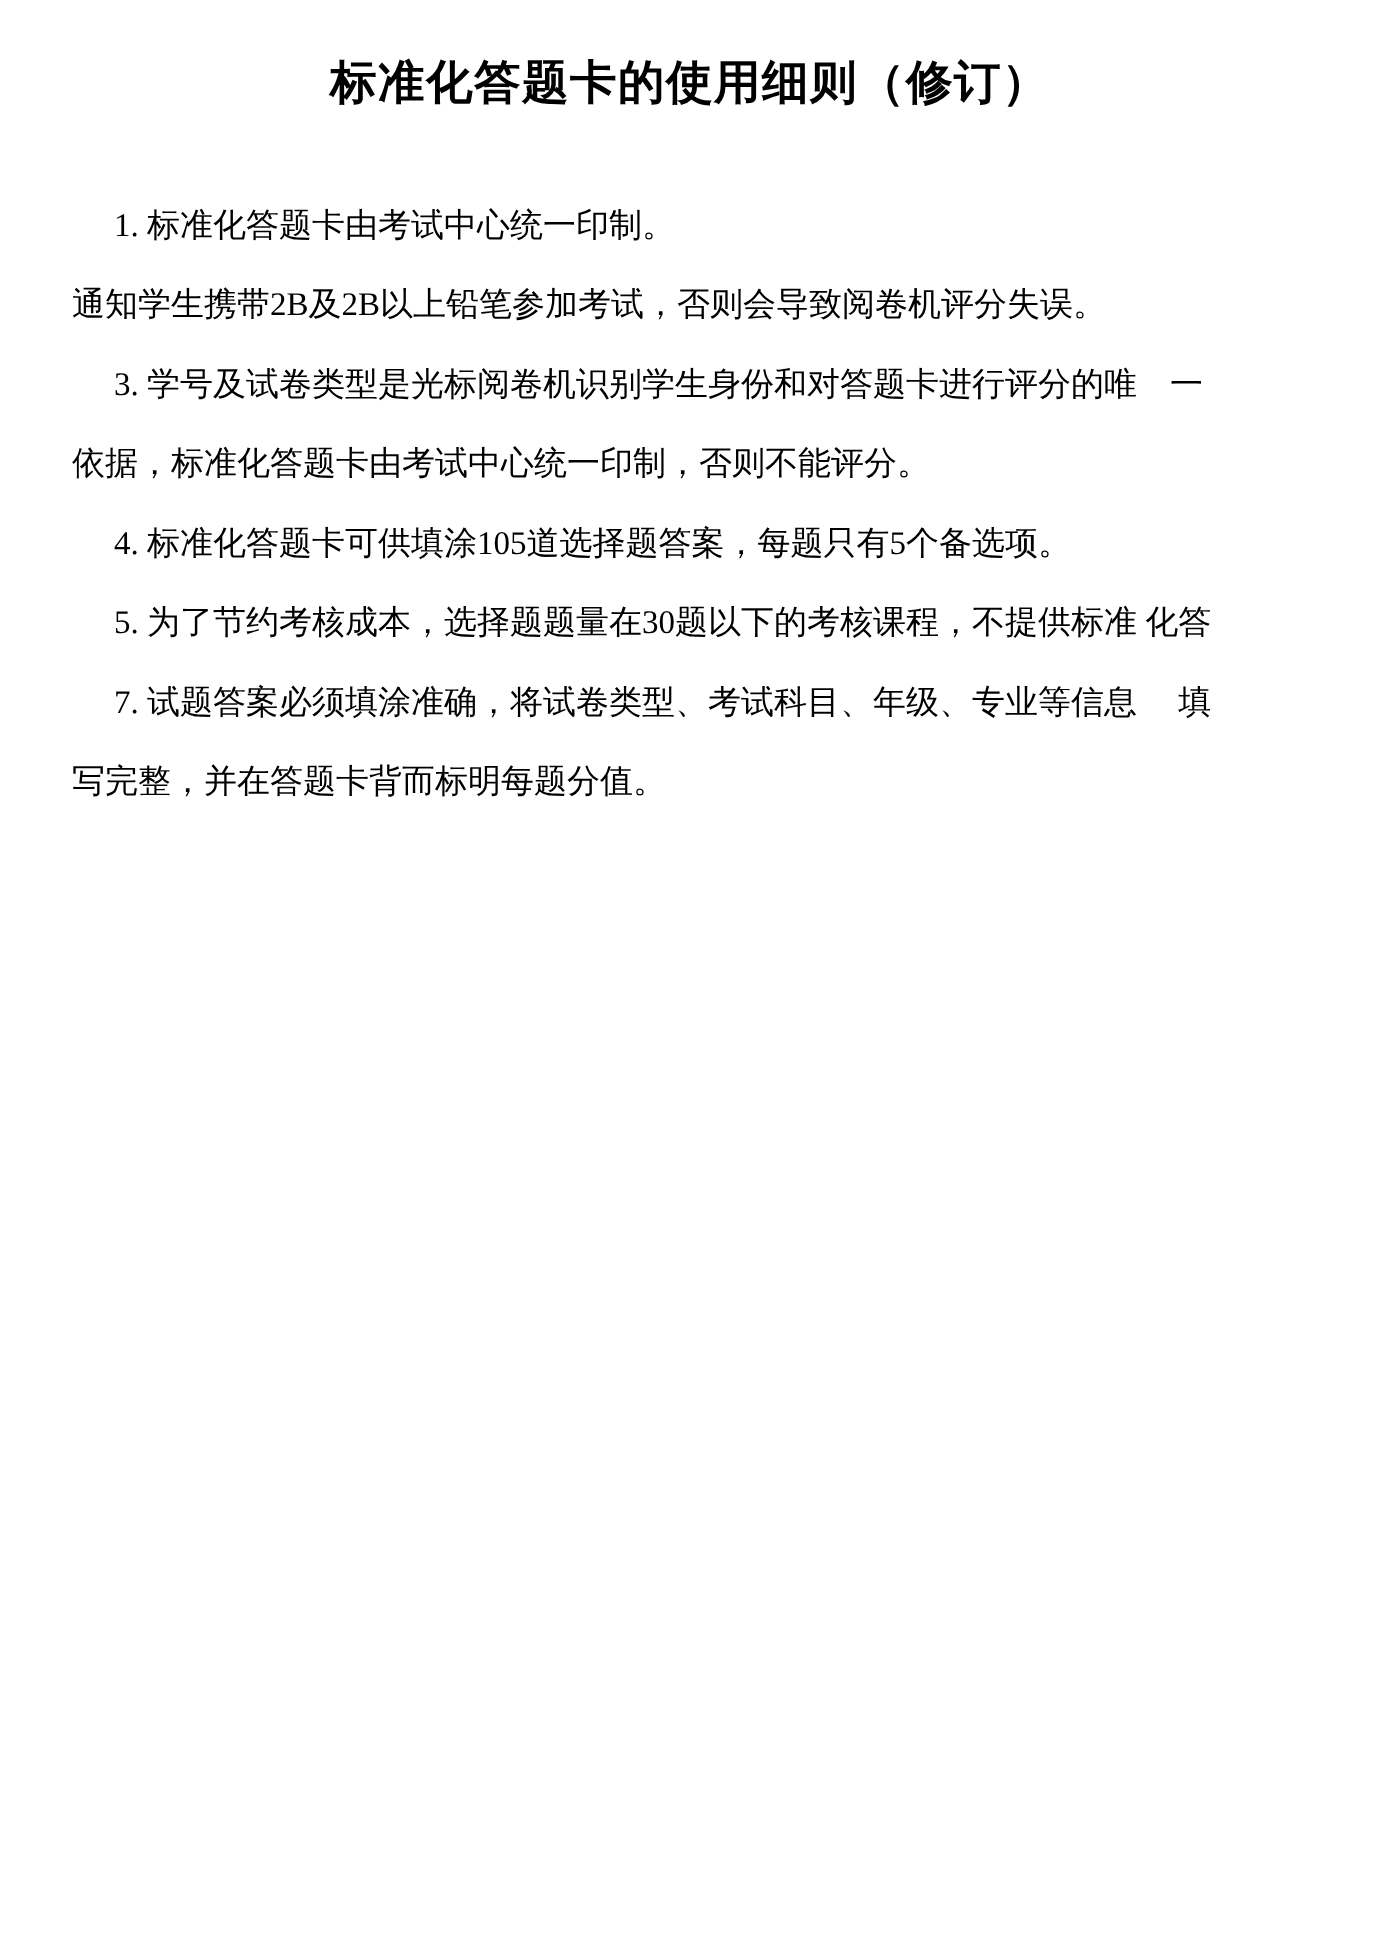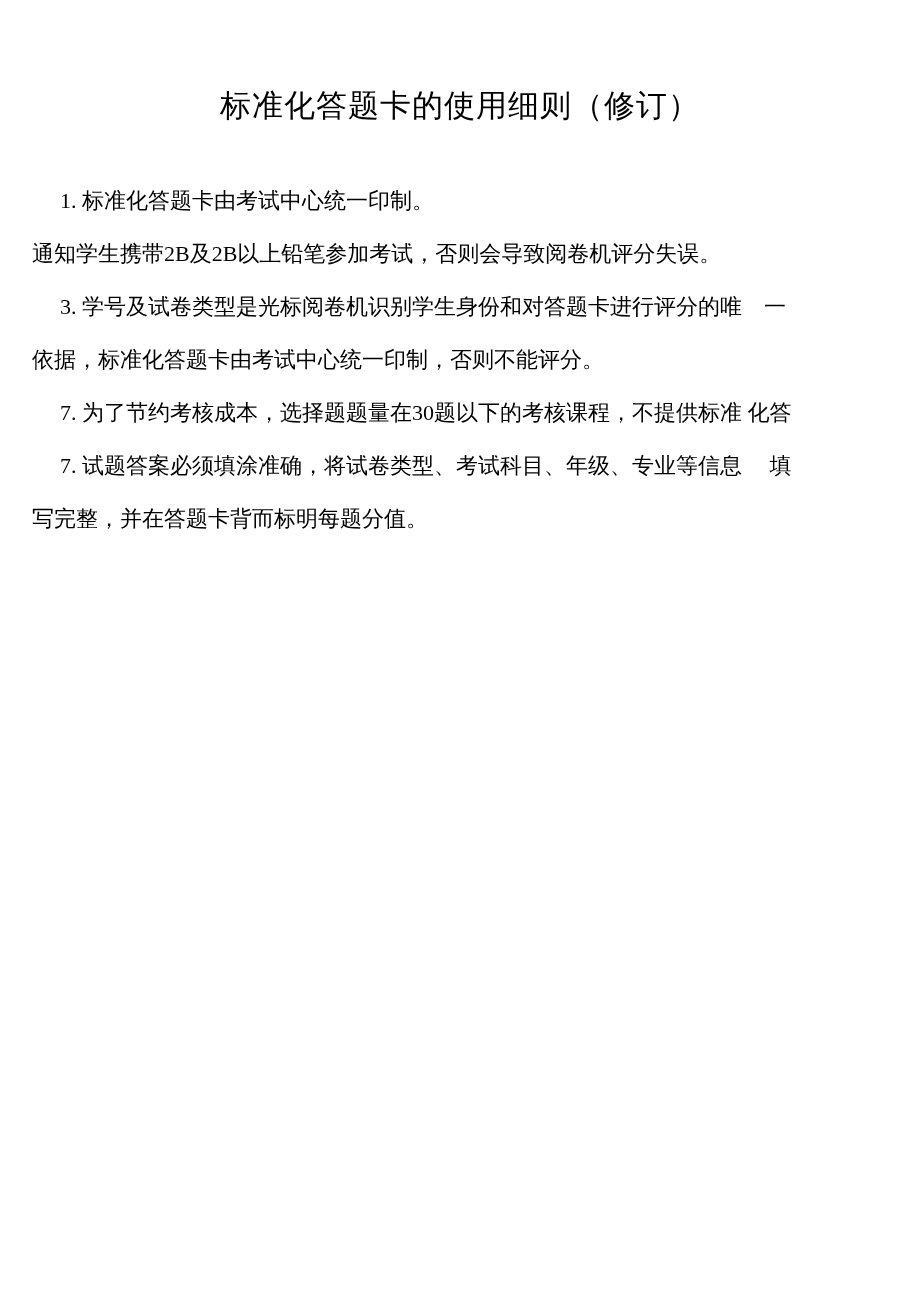--- a/index.html
+++ b/index.html
@@ -11,31 +11,31 @@
     position: relative;
     width: 920px;
     height: 1301px;
     background: #ffffff;
     color: #000000;
     font-family: "Liberation Serif", "DejaVu Serif", serif;
     overflow: hidden;
     margin: 0 auto;
   }
   .doc-title {
-    padding-top: 87px;
+    padding-top: 36px;
     text-align: center;
     font-size: 31px;
     line-height: 38px;
-    font-weight: normal;
+    font-weight: bold;
     letter-spacing: 1px;
     margin: 0;
   }
   .doc-content {
     margin-top: 49px;
-    margin-left: 32px;
+    margin-left: 48px;
     margin-right: 16px;
   }
   .line {
     font-size: 22px;
     line-height: 53px;
     height: 53px;
     white-space: pre;
     overflow: visible;
   }
   .line.first {
@@ -45,17 +45,18 @@
 </head>
 <body>
 
 <div class="page">
   <h1 class="doc-title">标准化答题卡的使用细则（修订）</h1>
   <div class="doc-content">
       <div class="line first">1. 标准化答题卡由考试中心统一印制。</div>
       <div class="line">通知学生携带2B及2B以上铅笔参加考试，否则会导致阅卷机评分失误。</div>
       <div class="line first">3. 学号及试卷类型是光标阅卷机识别学生身份和对答题卡进行评分的唯　一</div>
       <div class="line">依据，标准化答题卡由考试中心统一印制，否则不能评分。</div>
-      <div class="line first">7. 为了节约考核成本，选择题题量在30题以下的考核课程，不提供标准 化答</div>
+      <div class="line first">4. 标准化答题卡可供填涂105道选择题答案，每题只有5个备选项。</div>
+      <div class="line first">5. 为了节约考核成本，选择题题量在30题以下的考核课程，不提供标准 化答</div>
       <div class="line first">7. 试题答案必须填涂准确，将试卷类型、考试科目、年级、专业等信息　 填</div>
       <div class="line">写完整，并在答题卡背而标明每题分值。</div>
     </div>
 </div>
 
 </body></html>

